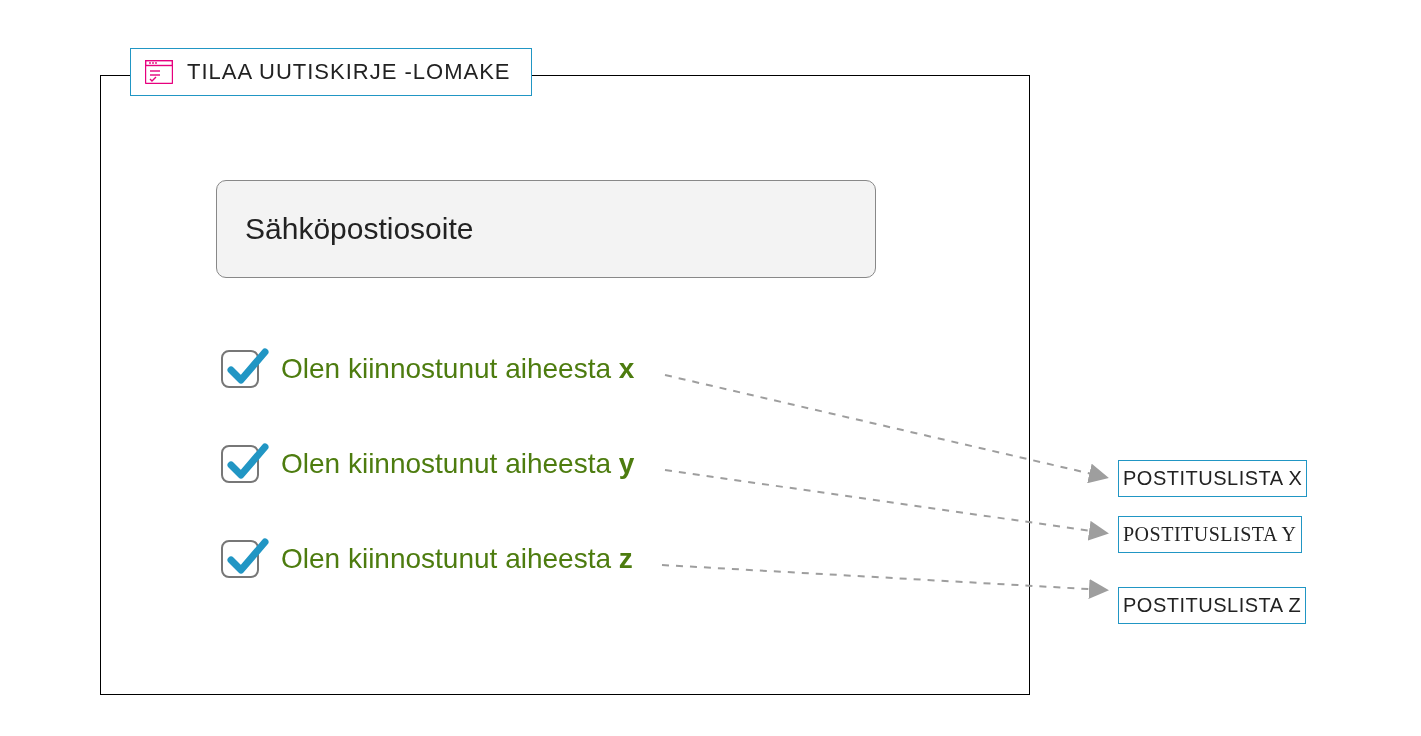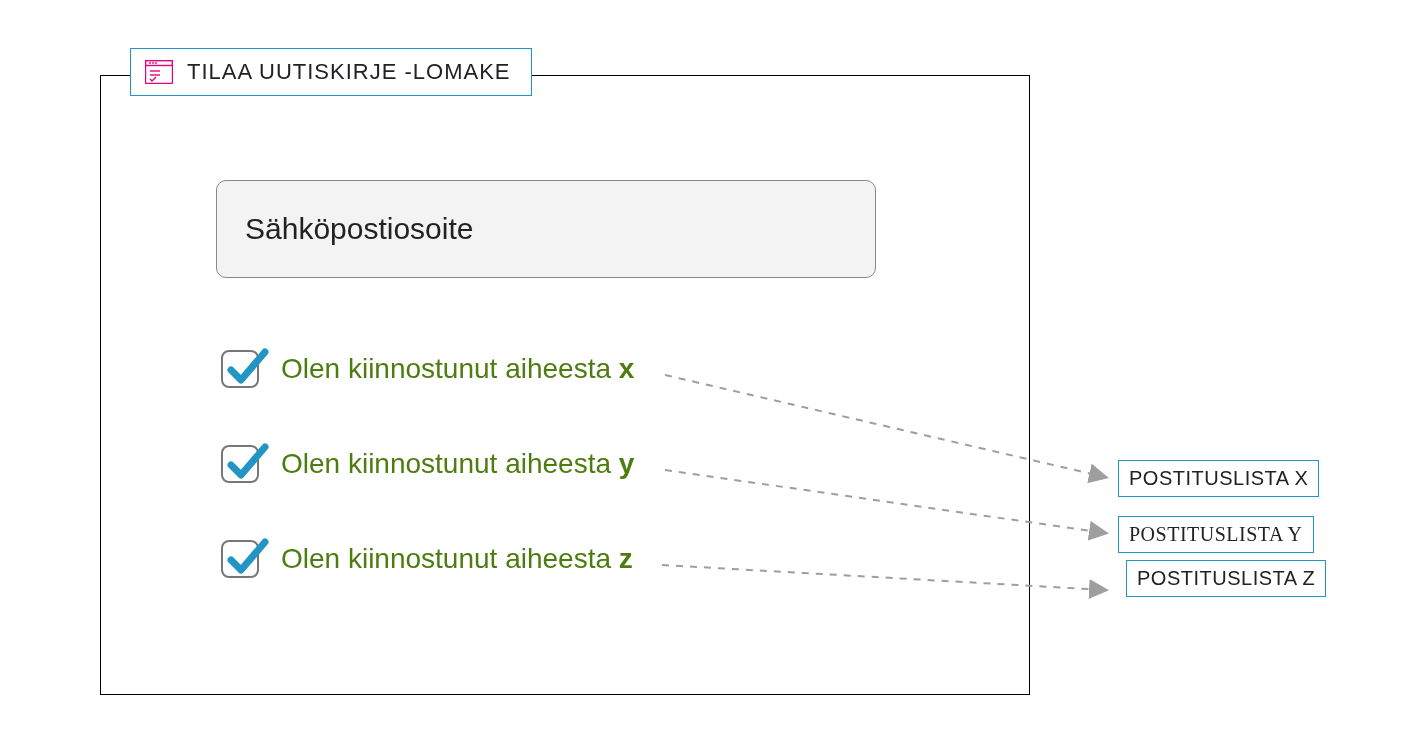--- a/index.html
+++ b/index.html
@@ -84,29 +84,29 @@
   }
   .checkbox-label {
     font-size: 28px;
     color: #4d7c0f;
   }
   .checkbox-label b { font-weight: bold; }
   .list-chip {
     position: absolute;
     border: 1px solid #2196c4;
     background: #fff;
-    padding: 6px 10px;
+    padding: 6px 4px;
     font-size: 20px;
     letter-spacing: 0.5px;
     color: #222;
     white-space: nowrap;
   }
   .chip1 { left: 1118px; top: 460px; }
   .chip2 { left: 1118px; top: 516px; font-family: Liberation Serif, serif; }
-  .chip3 { left: 1118px; top: 560px; margin-left: 8px; }
+  .chip3 { left: 1118px; top: 587px; }
   svg.arrows {
     position: absolute;
     left: 0;
     top: 0;
     width: 1421px;
     height: 736px;
     pointer-events: none;
     z-index: 1;
   }
 </style>

